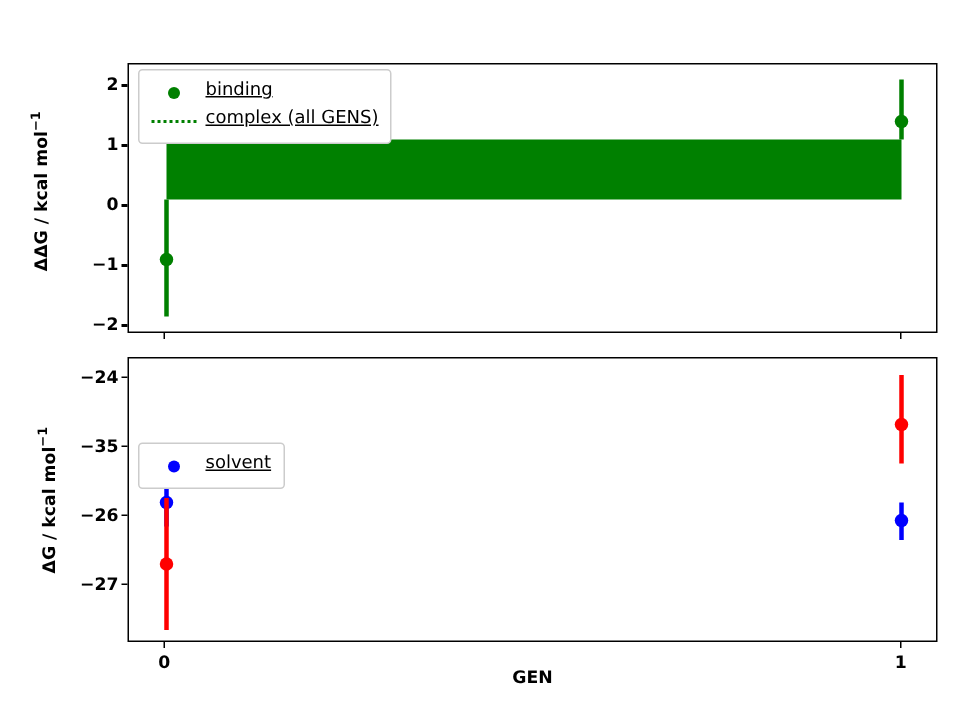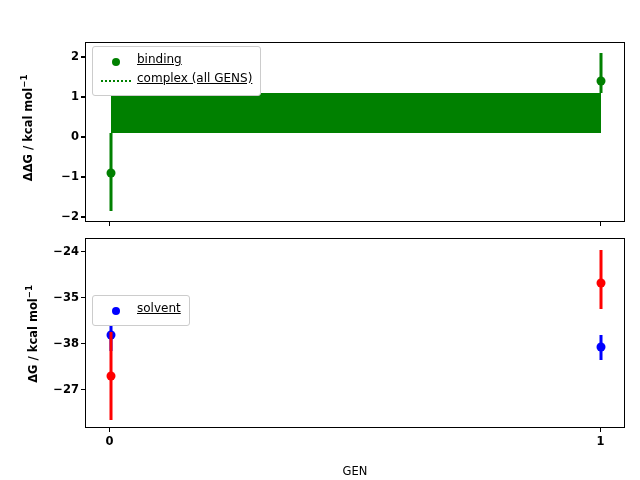--- a/index.html
+++ b/index.html
@@ -131,25 +131,25 @@
     width: 160px;
   }
   #ylabel-bottom {
     left: -48px;
     top: 326px;
     width: 160px;
   }
   #xlabel {
     position: absolute;
     left: 85px;
-    top: 464px;
+    top: 444px;
     width: 540px;
     text-align: center;
     font-size: 11.5px;
-    font-weight: normal;
+    font-weight: bold;
     color: #000000;
   }
   sup { font-size: 0.75em; vertical-align: super; }
 
   
   .errbar {
     position: absolute;
     width: 3px;
     transform: translateX(-50%);
   }
@@ -288,21 +288,21 @@
       <div class="ytick-row" style="top: 12.8814px;">
         <div class="ytick-mark"></div>
         <div class="ytick-label">−24</div>
       </div>
       <div class="ytick-row" style="top: 58.8862px;">
         <div class="ytick-mark"></div>
         <div class="ytick-label">−35</div>
       </div>
       <div class="ytick-row" style="top: 104.891px;">
         <div class="ytick-mark"></div>
-        <div class="ytick-label">−38</div>
+        <div class="ytick-label">−26</div>
       </div>
       <div class="ytick-row" style="top: 150.896px;">
         <div class="ytick-mark"></div>
         <div class="ytick-label">−27</div>
       </div>
       <div class="xtick-col" style="left: 24.5455px;">
         <div class="xtick-mark" style="left: -0.8px;"></div>
         <div class="xtick-label">0</div>
       </div>
       <div class="xtick-col" style="left: 515.455px;">

